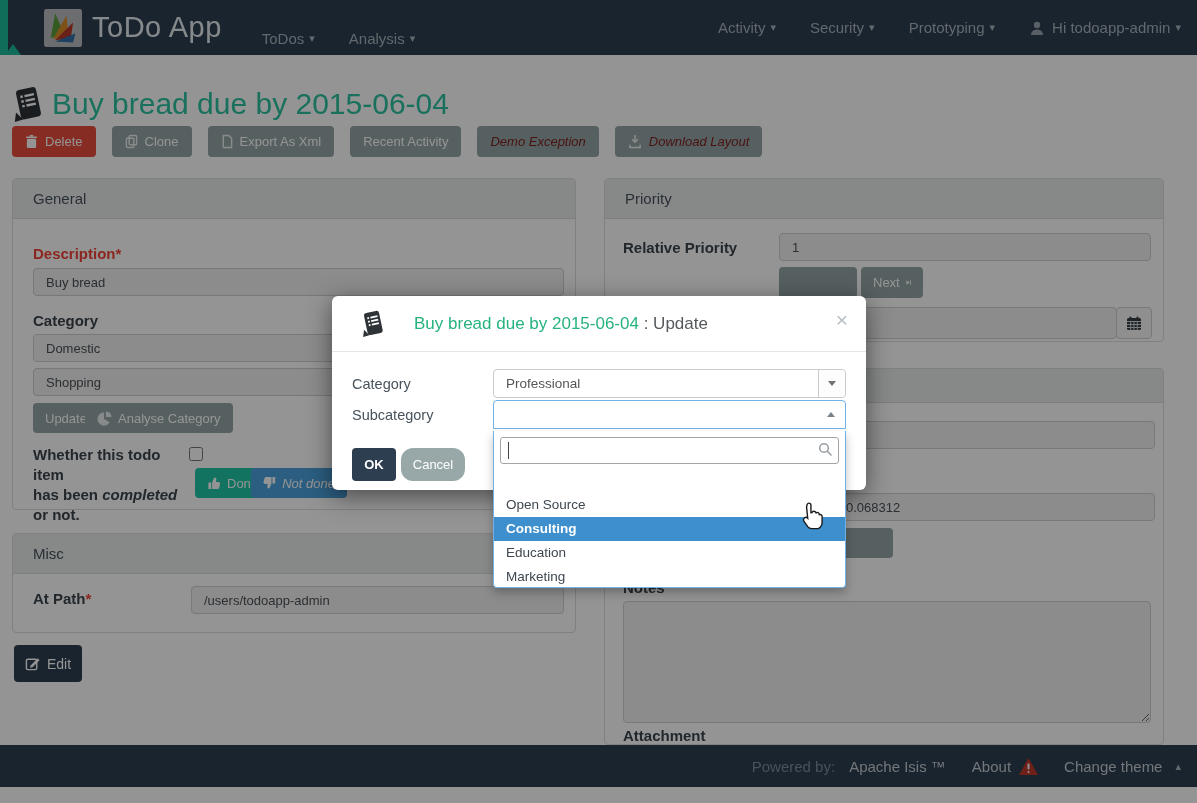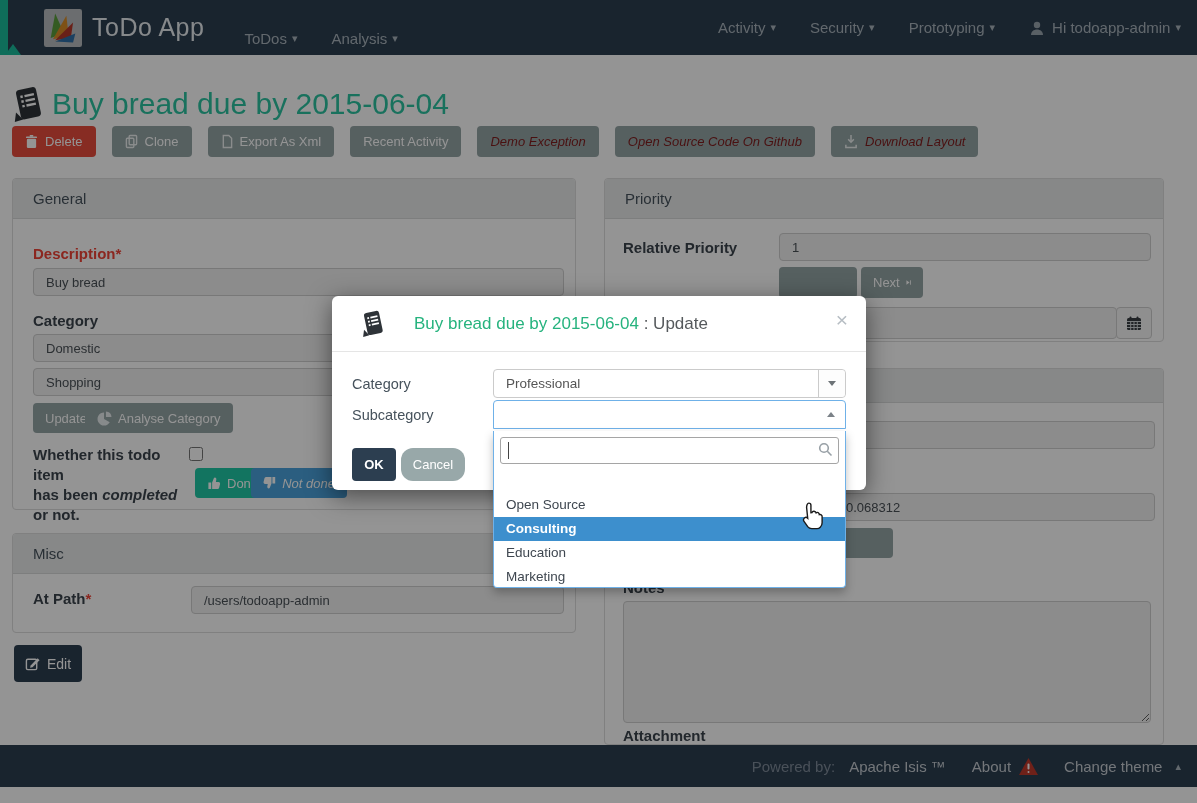--- a/index.html
+++ b/index.html
@@ -5,21 +5,21 @@
   * { box-sizing: border-box; margin: 0; padding: 0; }
   body { width: 1197px; height: 803px; font-family: "Liberation Sans", sans-serif; background:#fff; }
   #app { position: relative; width: 1197px; height: 803px; overflow: hidden; background:#fff; }
 
   
   .navbar { position:absolute; left:0; top:0; width:1197px; height:55px; background:#2c3e50; z-index:2; display:flex; align-items:center; }
   .nav-accent { position:absolute; left:0; top:0; width:8px; height:55px; background:#1abc9c; }
   .nav-accent-arrow { position:absolute; left:5px; top:44px; width:0; height:0; border-left:8px solid transparent; border-right:8px solid transparent; border-bottom:11px solid #1abc9c; }
   .brand { display:flex; align-items:center; margin-left:44px; cursor:pointer; }
   .brand-logo { width:38px; height:38px; display:block; }
-  .brand-text { color:#e7ecef; font-size:25px; margin-left:10px; letter-spacing:.5px; }
+  .brand-text { color:#e7ecef; font-size:29px; margin-left:10px; letter-spacing:.5px; }
   .nav-menu { display:flex; align-items:center; color:#a9b4bc; font-size:15px; }
   .nav-menu.left { margin-left:40px;margin-top:22px; }
   .nav-menu.right { margin-left:auto; margin-right:16px; }
   .nav-item { display:flex; align-items:center; margin-right:34px; cursor:pointer; white-space:nowrap; }
   .nav-menu.right .nav-item:last-child { margin-right:0; }
   .caret { font-size:11px; margin-left:5px; color:#a9b4bc; }
   .user-icon { margin-right:7px; display:inline-flex; }
 
   
   .page-title { position:absolute; left:12px; top:86px; display:flex; align-items:flex-start; }
@@ -192,23 +192,20 @@
       <svg width="12" height="15" viewBox="0 0 13 16">
           <path d="M2.5 1.5 h6 l3 3 v10 h-9 z" fill="none" stroke="#eef2f2" stroke-width="1.5"></path>
         </svg>
       <span>Export As Xml</span>
     </button>
     <button class="btn">
         <span>Recent Activity</span>
       </button>
     <button class="btn italic">
         <span>Demo Exception</span>
-      </button>
-    <button class="btn italic">
-        <span>Open Source Code On Github</span>
       </button>
     <button class="btn italic">
       <svg width="14" height="15" viewBox="0 0 14 16">
           <g stroke="#eef2f2" stroke-width="1.6" fill="none">
             <path d="M7 1 v7"></path>
             <path d="M4 5.5 l3 3.2 3-3.2"></path>
             <path d="M1.5 11.5 v3 h11 v-3"></path>
           </g>
         </svg>
       <span>Download Layout</span>

